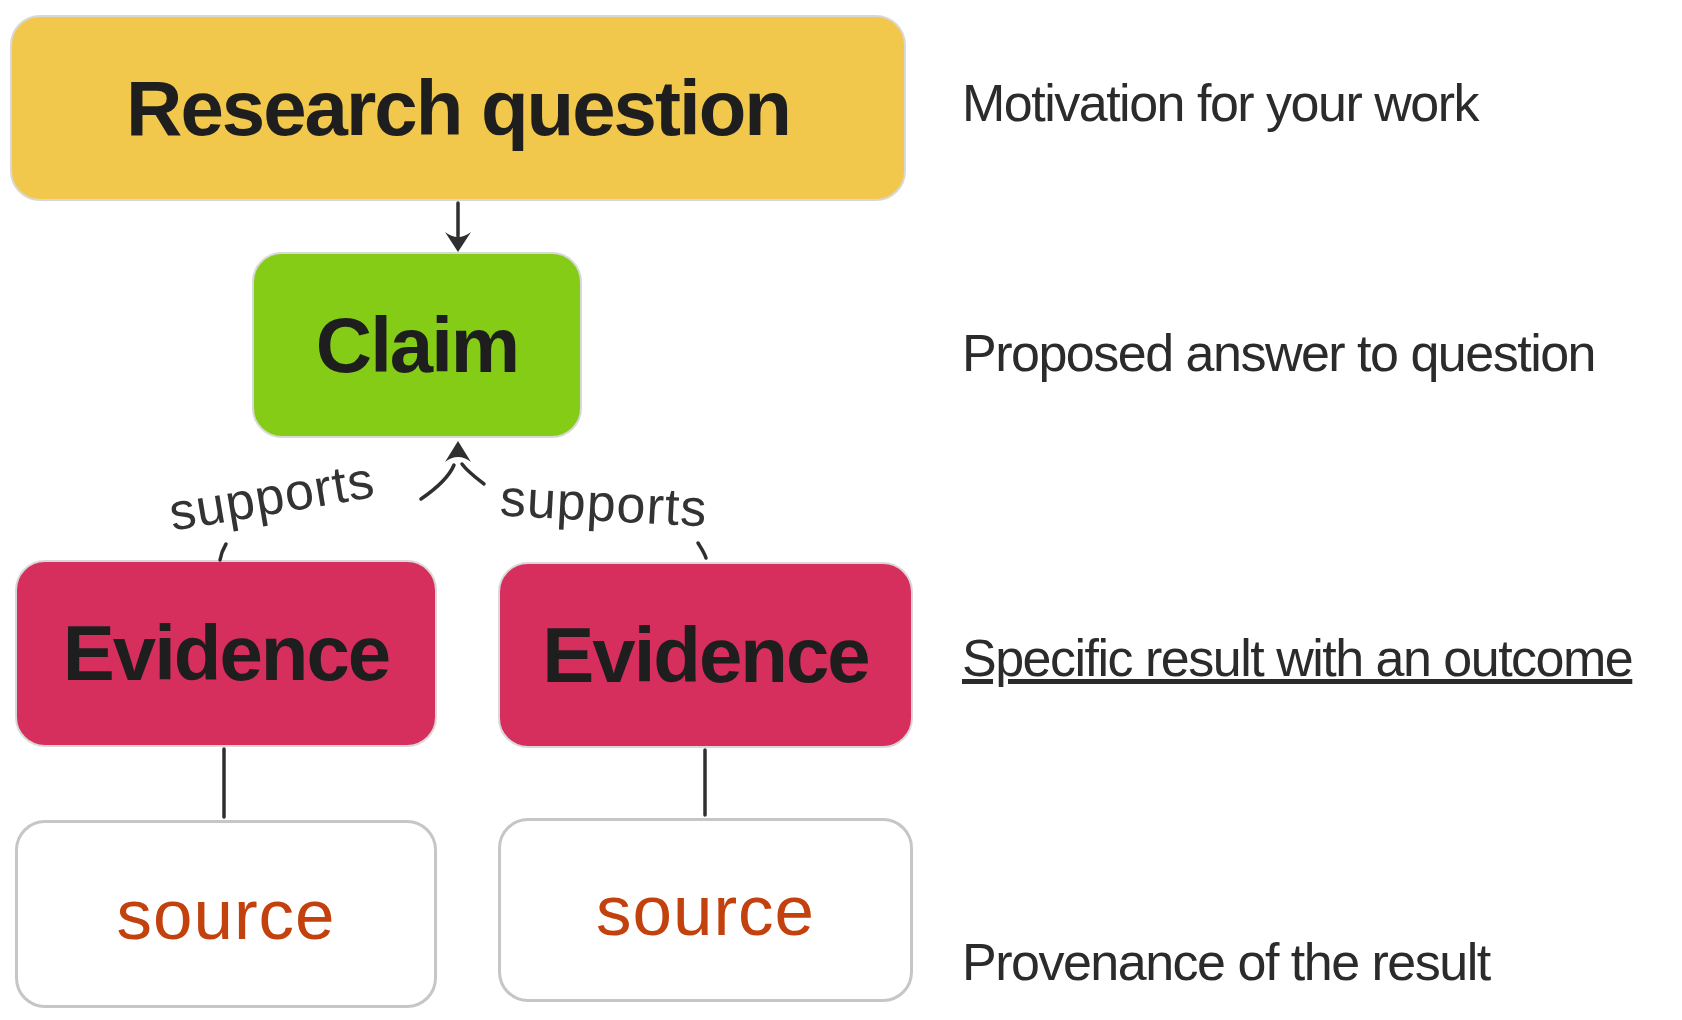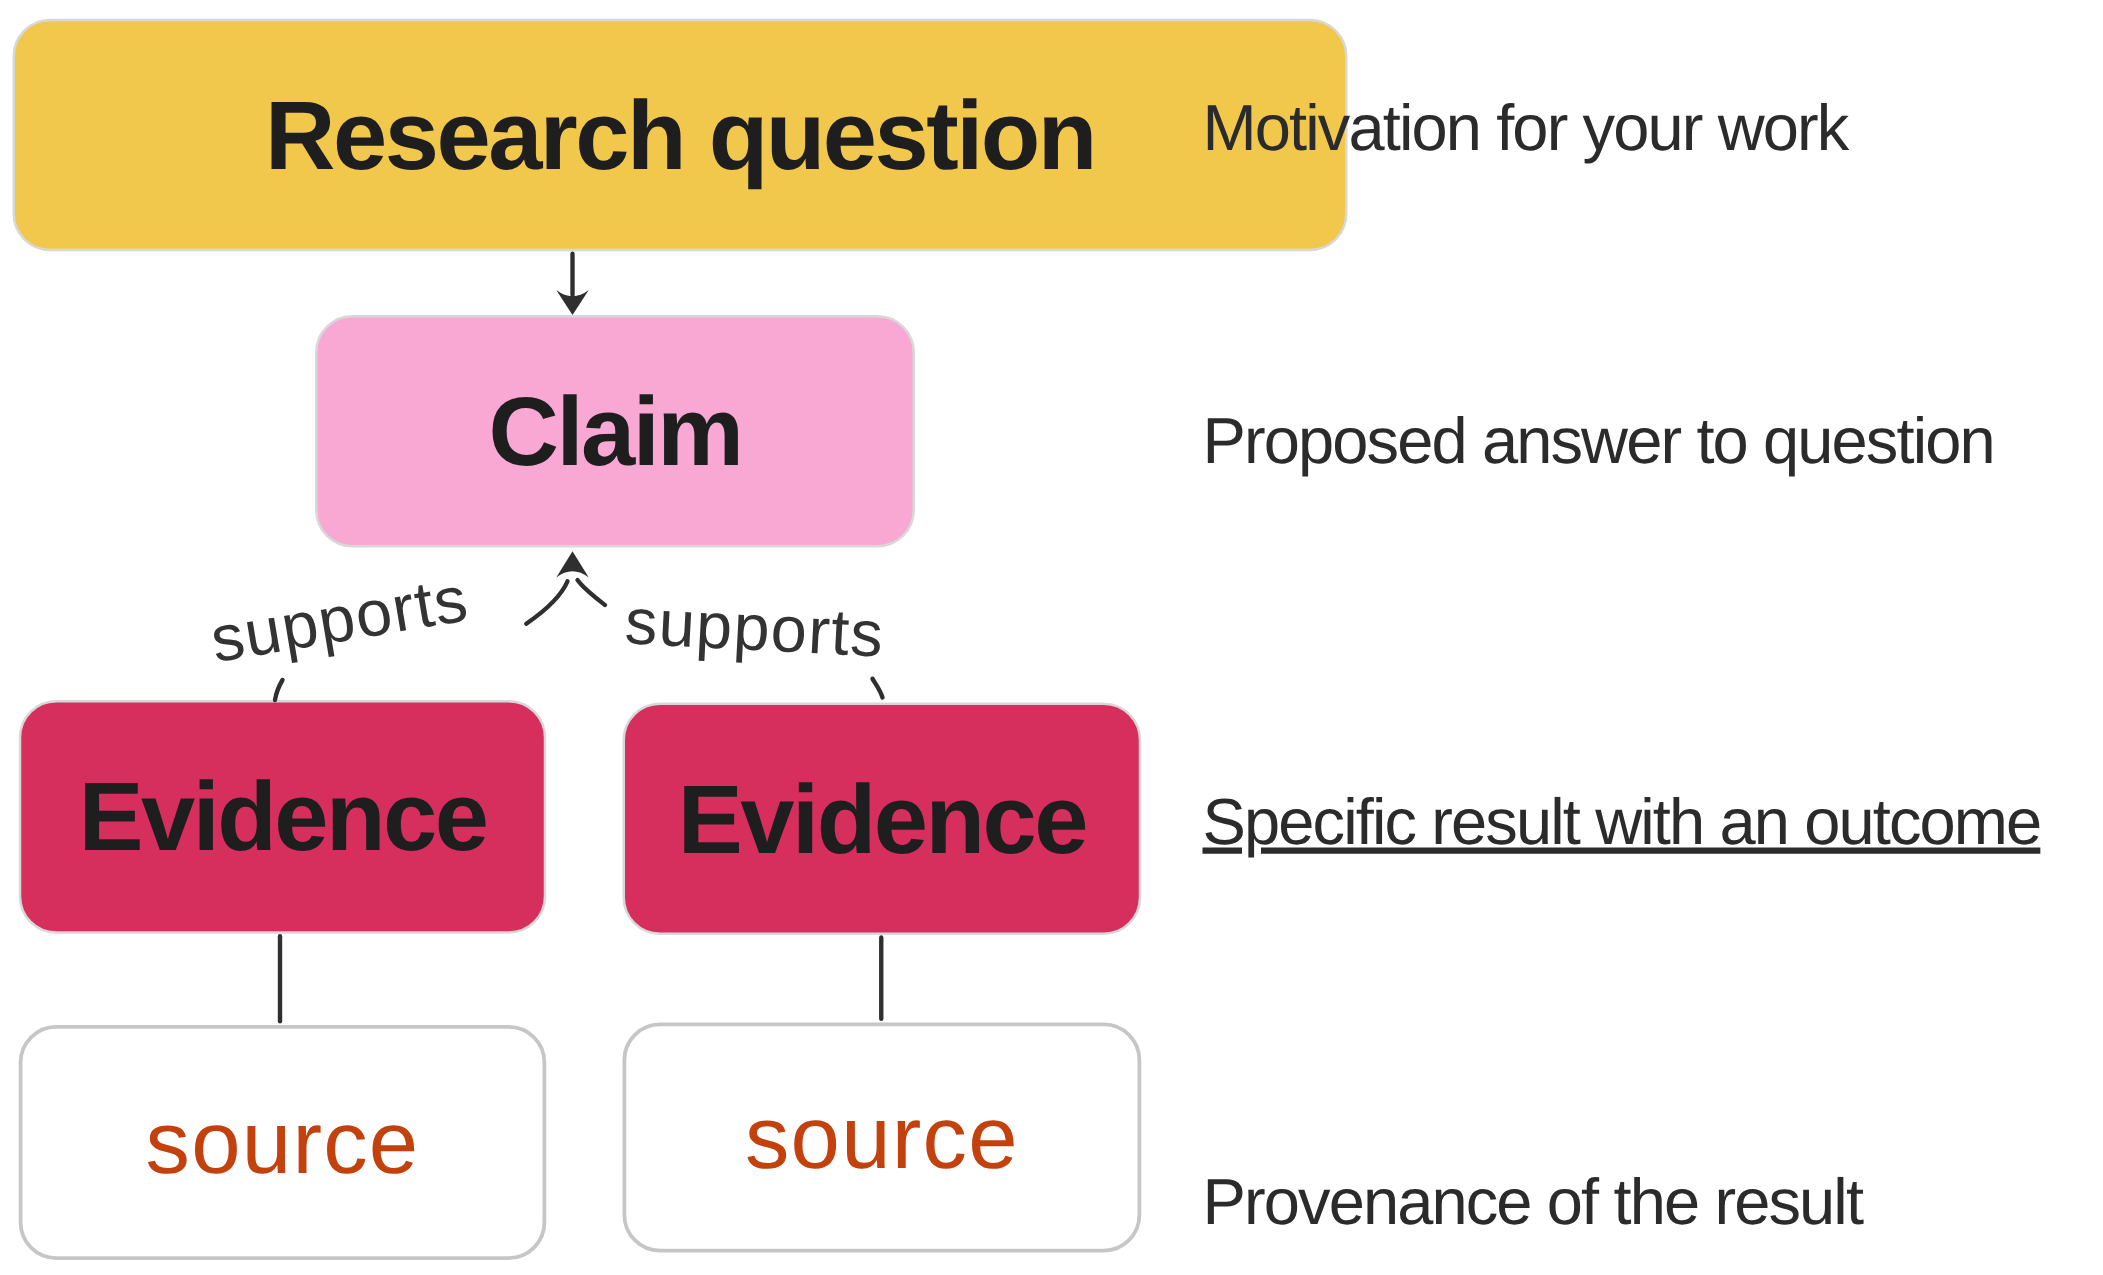--- a/index.html
+++ b/index.html
@@ -20,22 +20,22 @@
     box-sizing: border-box;
     border: 2px solid #d8d8d8;
   }
   .node-label {
     font-weight: 700;
     font-size: 78px;
     letter-spacing: -2px;
     color: #1e1e1e;
     white-space: nowrap;
   }
-  #node-rq     { left: 10px;  top: 15px;  width: 1068px; height: 186px; background: #F2C84C; }
-  #node-claim  { left: 252px; top: 252px; width: 480px; height: 186px; background: #f9a8d4; }
+  #node-rq     { left: 10px;  top: 15px;  width: 896px; height: 186px; background: #F2C84C; }
+  #node-claim  { left: 252px; top: 252px; width: 330px; height: 186px; background: #84cc16; }
   #node-ev1    { left: 15px;  top: 560px; width: 422px; height: 187px; background: #D62F5E; }
   #node-ev2    { left: 498px; top: 562px; width: 415px; height: 186px; background: #D62F5E; }
   #node-src1   { left: 15px;  top: 820px; width: 422px; height: 188px; background: #ffffff; border: 3px solid #c6c6c6; }
   #node-src2   { left: 498px; top: 818px; width: 415px; height: 184px; background: #ffffff; border: 3px solid #c6c6c6; }
   .source-label {
     font-weight: 400;
     font-size: 71px;
     letter-spacing: 1px;
     color: #c2410c;
     white-space: nowrap;

